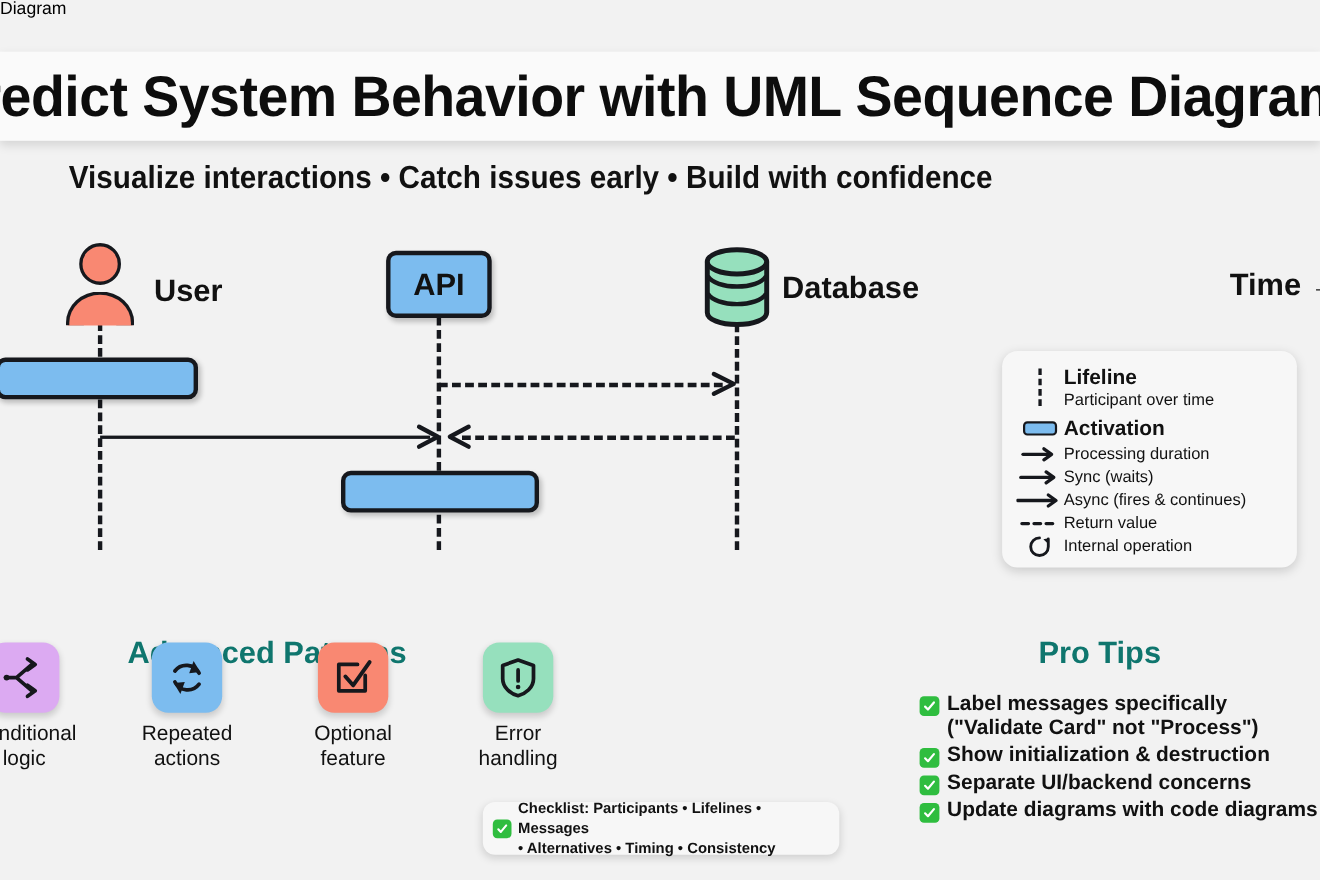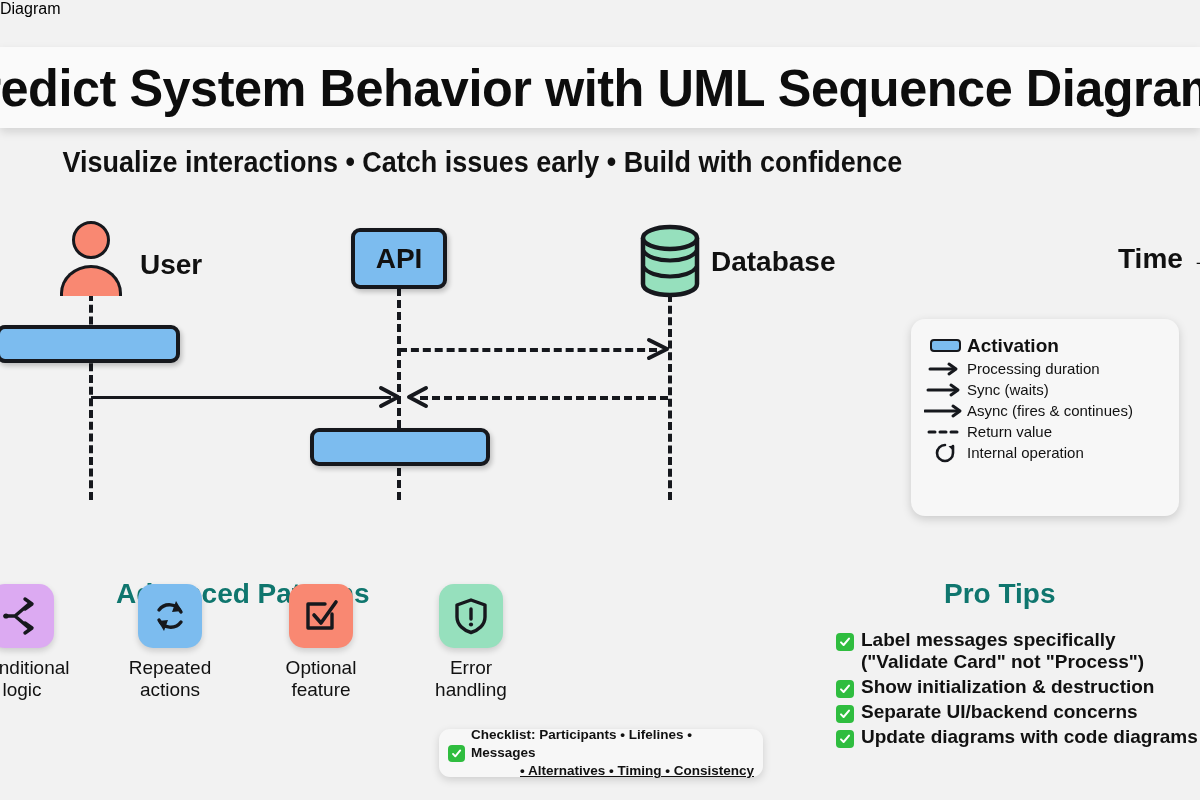--- a/index.html
+++ b/index.html
@@ -144,21 +144,21 @@
     background: #f7f7f7; border-radius: 11px;
     box-shadow: 0 3px 8px rgba(0,0,0,0.15);
     display: flex; align-items: center; padding: 0 9px;
   }
   .cl-chk {
     flex: 0 0 17px; width: 17px; height: 17px; border-radius: 4px;
     background: #2fbd3f; margin-right: 6px;
     display: flex; align-items: center; justify-content: center;
   }
   .cl-txt { font-size: 13.5px; font-weight: bold; color: #111; line-height: 1.35; }
-  .cl-l2 { text-align: right; text-decoration: underline; }
+  .cl-l2 { text-align: left; }
 </style>
 </head>
 <body>
 
 
 
 <div id="stage">
 
   <div class="title-band">
     <div class="title-text"><span class="title-inner">Predict System Behavior with UML Sequence Diagrams</span></div>
@@ -208,20 +208,29 @@
     </svg>
 
     <div class="msg msg-dashed" style="left:420px; top:191px; width:248px;"></div>
     <svg class="arrowhead" style="left:404px; top:179px;" width="26" height="26" viewBox="0 0 26 26">
       <path d="M22,4 L5,13 L22,22" fill="none" stroke="#16181d" stroke-width="4" stroke-linecap="round" stroke-linejoin="round"></path>
     </svg>
   </div>
 
   <div class="legend">
 
+    <div style="display:flex; align-items:center;">
+      <div class="lg-ico" style="height:44px;">
+        <div class="dashv"></div>
+      </div>
+      <div>
+        <div class="lg-txt big">Lifeline</div>
+        <div class="lg-sub">Participant over time</div>
+      </div>
+    </div>
 
     <div class="lg-row" style="height:25px; margin-top:3px;">
       <div class="lg-ico">
           <div class="actswatch"></div>
         </div>
       <div class="lg-txt big">Activation</div>
     </div>
 
     <div class="lg-row">
       <div class="lg-ico">

